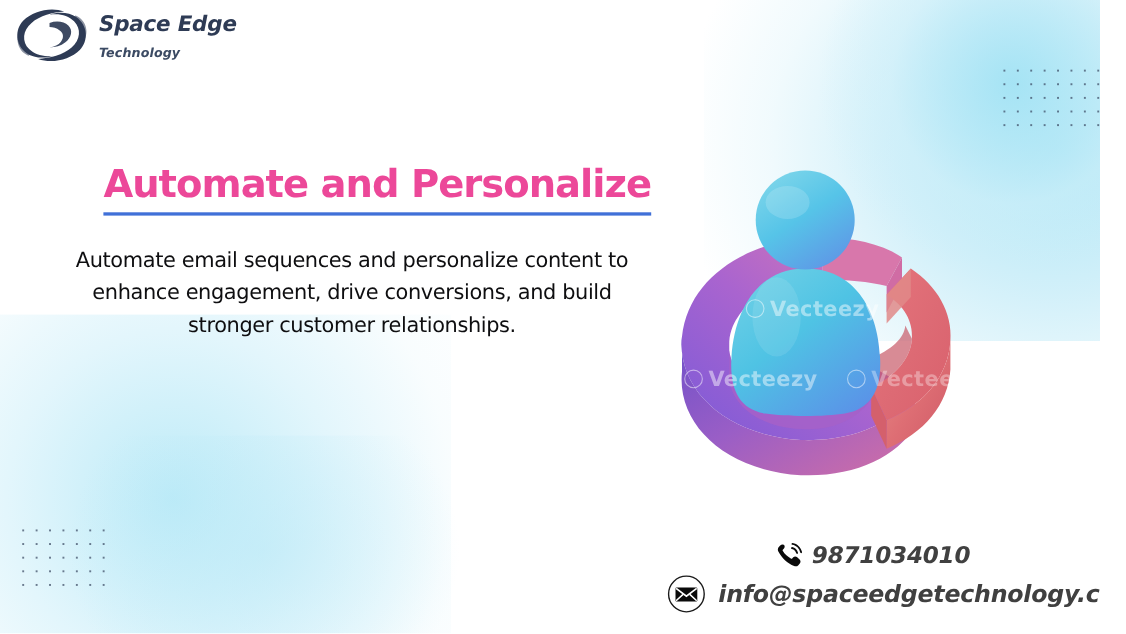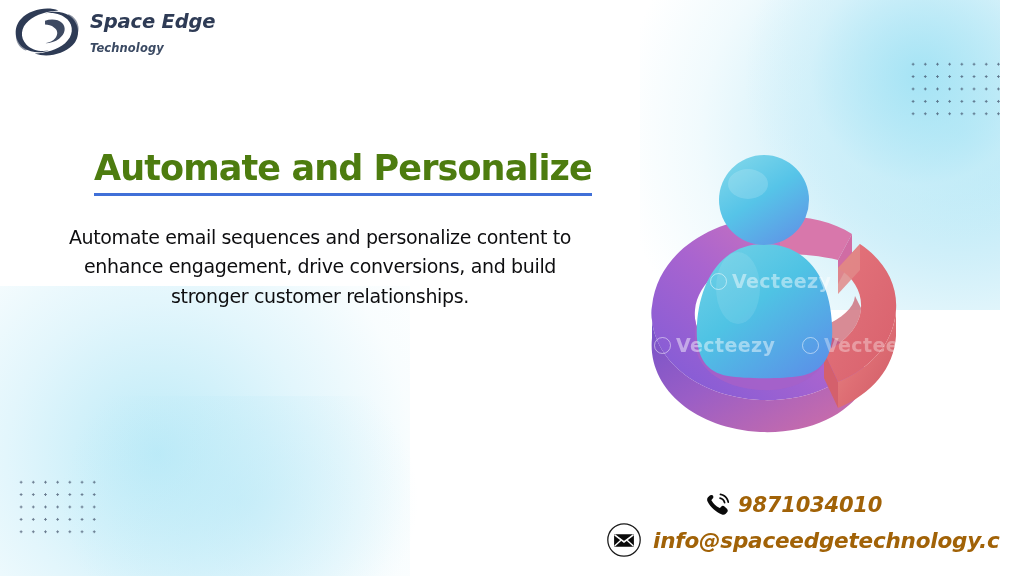--- a/index.html
+++ b/index.html
@@ -115,21 +115,21 @@
     position: absolute;
     top: 150px;
     left: 60px;
     width: 520px;
     text-align: center;
   }
   .headline {
     font-family: "DejaVu Sans", sans-serif;
     font-size: 35px;
     font-weight: 700;
-    color: #4d7c0f;
+    color: #ec4899;
     letter-spacing: -0.9px;
     line-height: 1.08;
     display: inline-block;
     border-bottom: 3.5px solid #4070d8;
     padding-bottom: 5px;
     white-space: nowrap;
     margin-left: 34px;
   }
   .body-copy {
     margin-top: 27px;
@@ -138,21 +138,21 @@
     font-weight: 400;
     color: #0e0e10;
     line-height: 1.55;
     letter-spacing: -0.35px;
   }
 
   
   .illustration {
     position: absolute;
     top: 138px;
-    left: 612px;
+    left: 580px;
     width: 306px;
     height: 296px;
   }
   .illustration svg { display: block; width: 100%; height: 100%; }
   .wm {
     position: absolute;
     font-family: "DejaVu Sans", sans-serif;
     font-weight: 700;
     color: rgba(255,255,255,0.46);
     letter-spacing: 0.4px;
@@ -178,21 +178,21 @@
     left: 600px;
     top: 492px;
     width: 424px;
   }
   .contact-row {
     display: flex;
     align-items: center;
     font-family: "DejaVu Sans", sans-serif;
     font-weight: 700;
     font-style: italic;
-    color: #a16207;
+    color: #404040;
     letter-spacing: -0.2px;
   }
   .row-phone {
     justify-content: flex-start;
     padding-left: 104px;
     font-size: 21px;
     gap: 8px;
   }
   .row-mail {
     margin-top: 4px;

